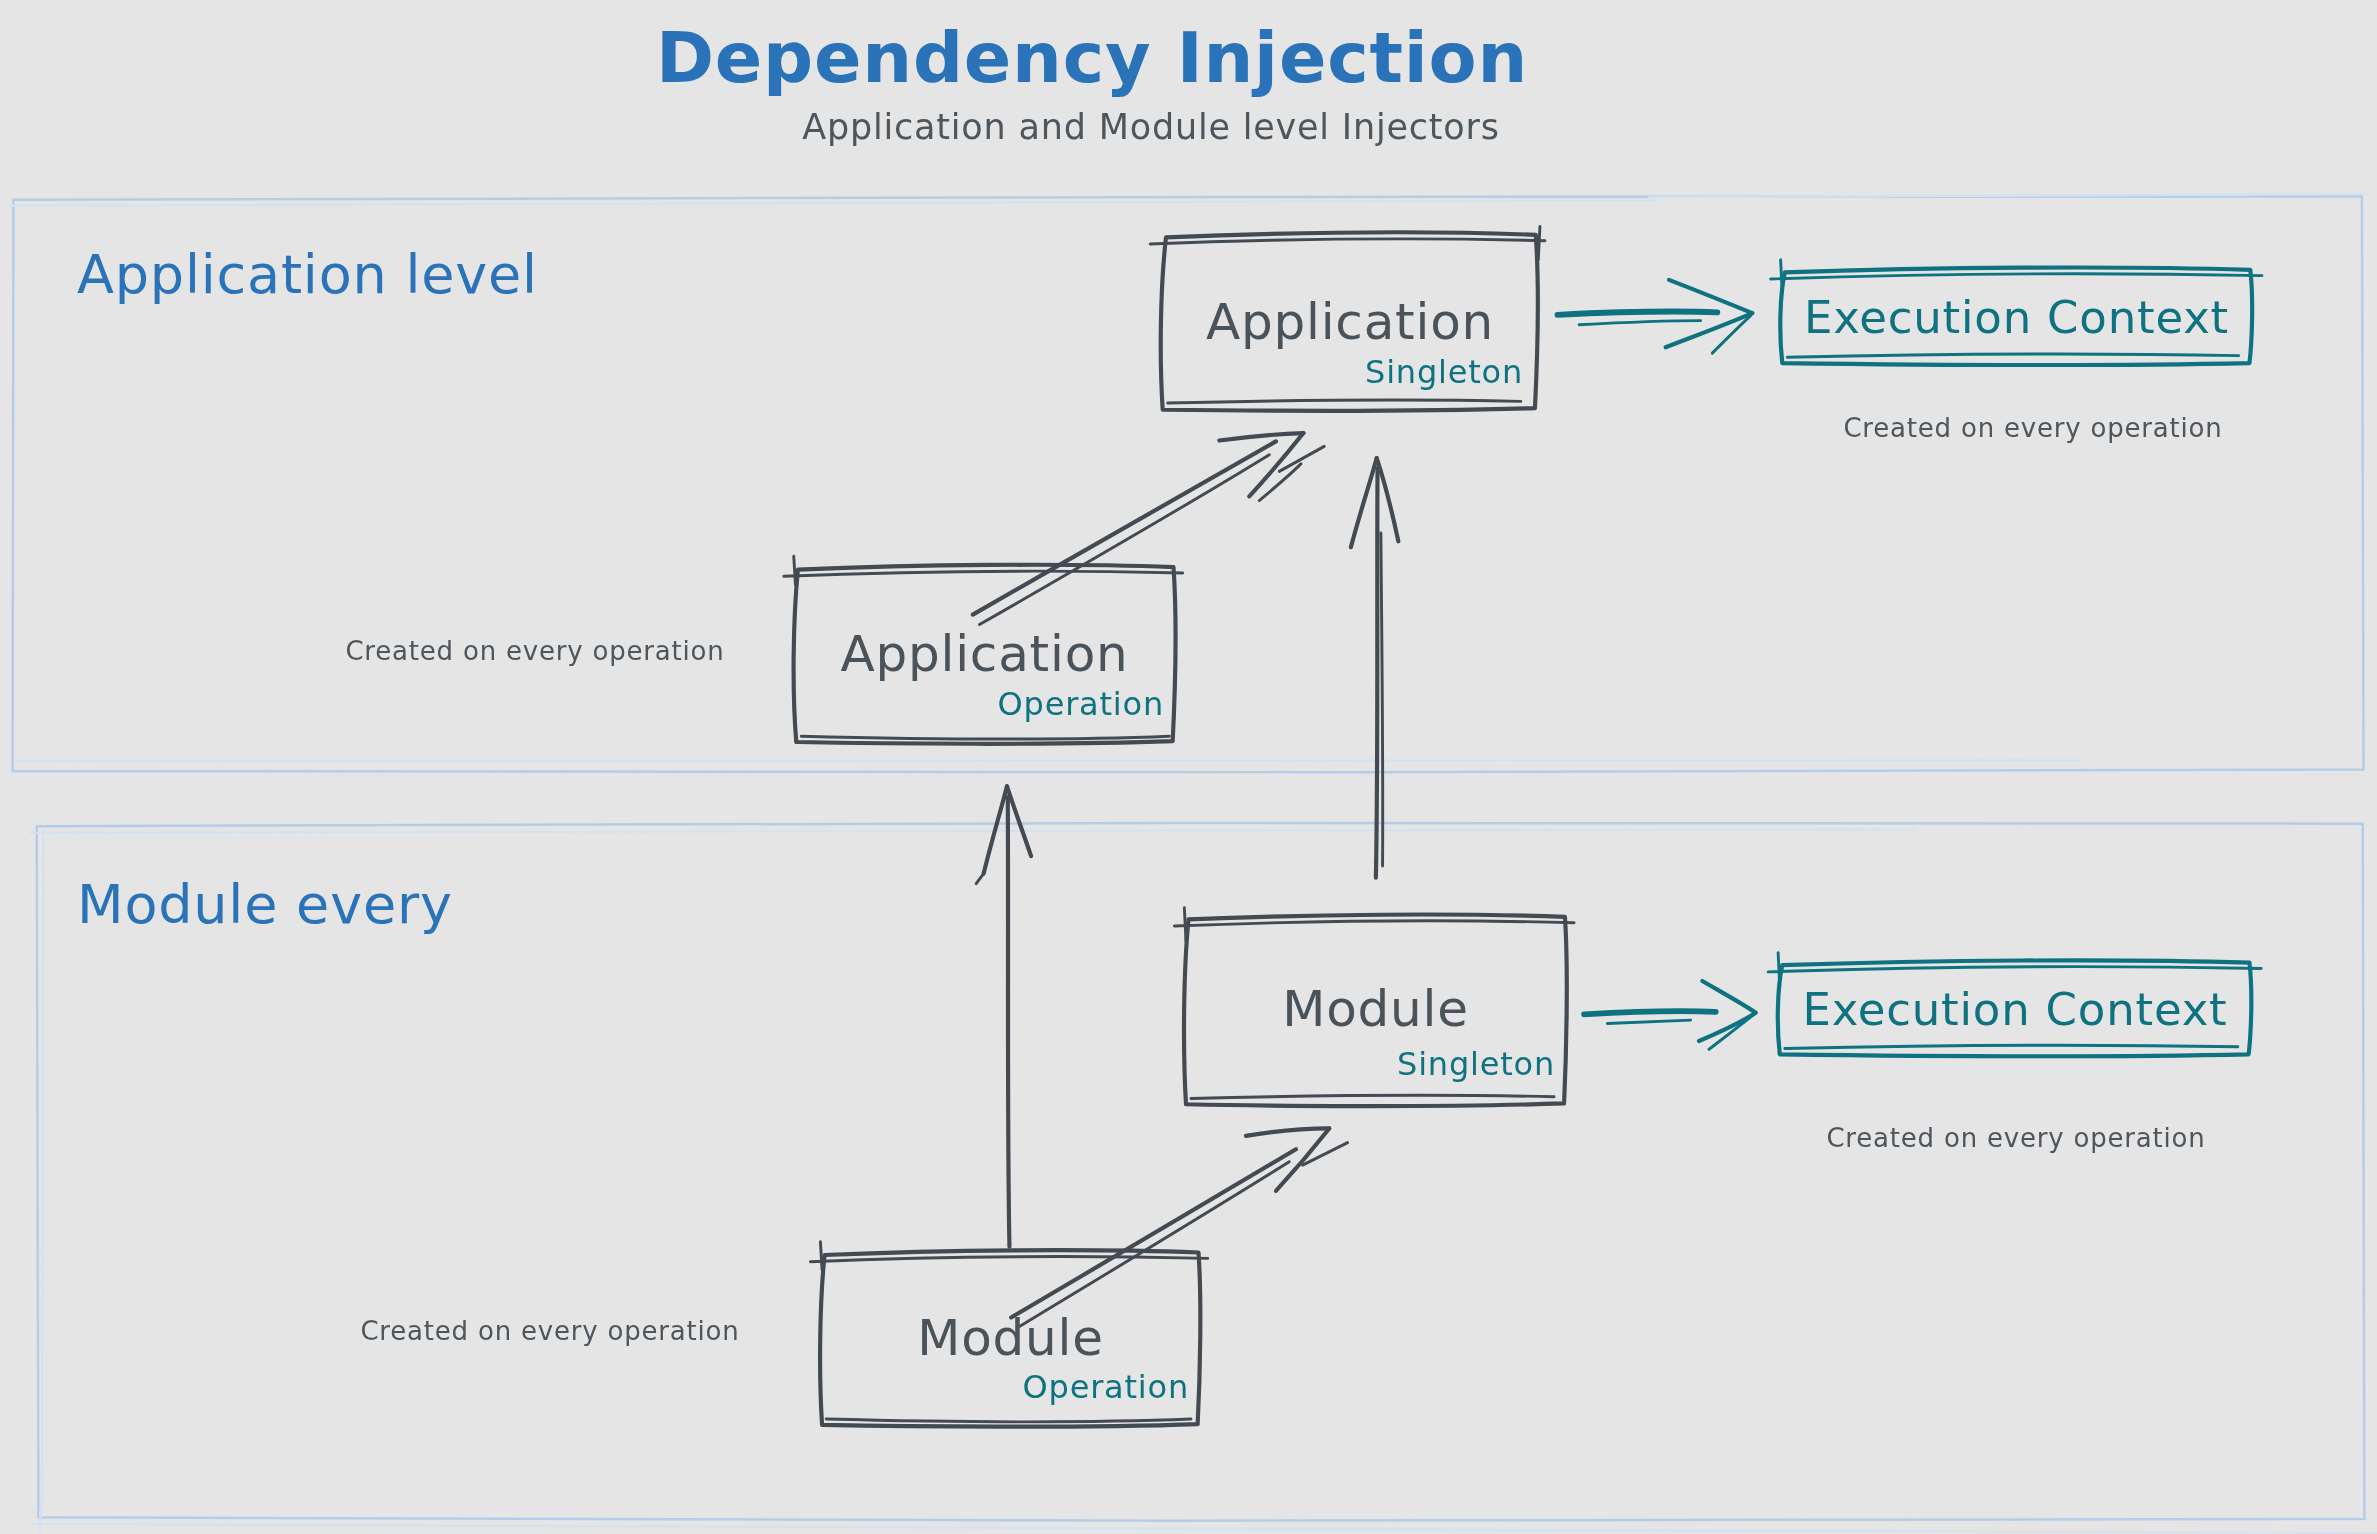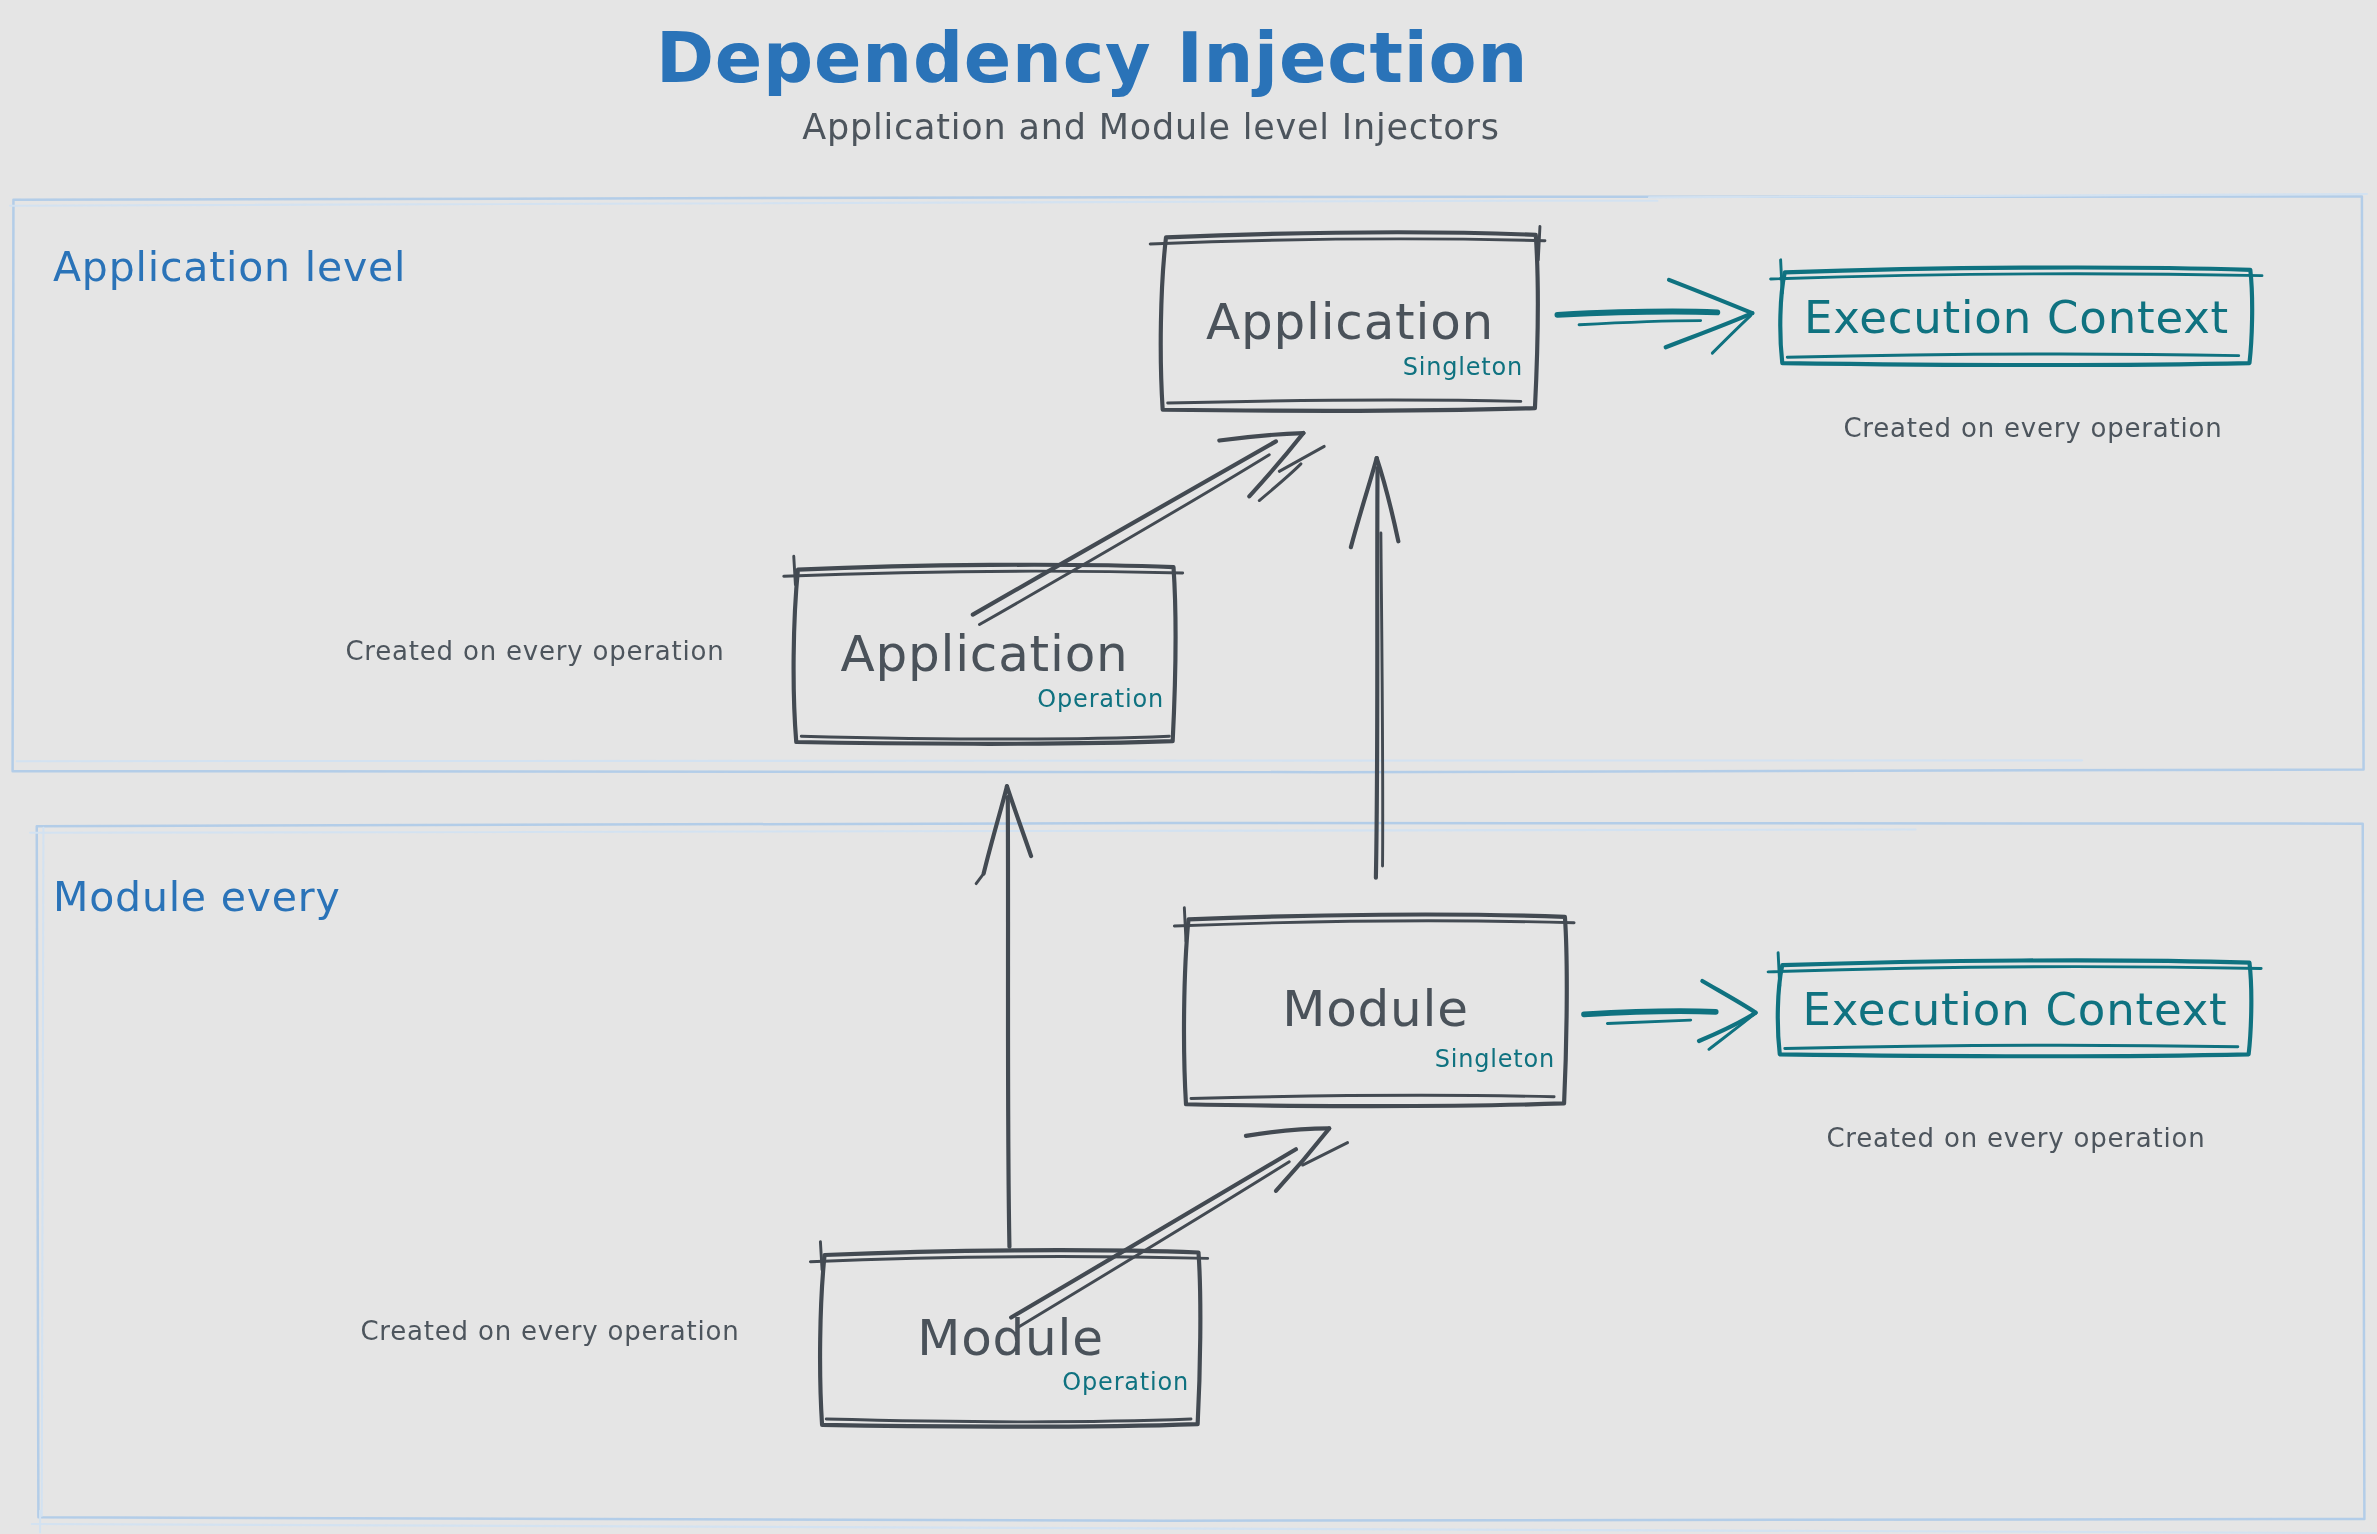--- a/index.html
+++ b/index.html
@@ -13,30 +13,30 @@
   #sketch-layer{position:absolute;left:0;top:0;width:2377px;height:1534px;}
   .txt{position:absolute;white-space:nowrap;}
   .title{
     top:16.7px;left:1092px;transform:translateX(-50%);
     font-size:70px;font-weight:bold;color:#2a73b8;letter-spacing:0.8px;
   }
   .subtitle{
     top:107px;left:1151px;transform:translateX(-50%);
     font-size:35px;color:#4d555d;letter-spacing:0.8px;
   }
-  .level-label{font-size:41px;color:#2a73b8;letter-spacing:0.8px;}
+  .level-label{font-size:54px;color:#2a73b8;letter-spacing:0.8px;margin-left:24px;}
   .level-label.app{left:53px;top:243px;}
   .level-label.module{left:53px;top:873px;}
   .node-label{
     position:absolute;display:flex;align-items:center;justify-content:center;
     color:#4a525a;font-size:50px;letter-spacing:0.8px;margin-top:11px;
   }
   .scope-label{
     position:absolute;text-align:right;
-    color:#0f7280;font-size:24px;letter-spacing:0.8px;
+    color:#0f7280;font-size:32px;letter-spacing:0.8px;
   }
   .exec-label{
     position:absolute;display:flex;align-items:center;justify-content:center;
     color:#0f7280;font-size:45px;letter-spacing:0.8px;
   }
   .caption{
     font-size:26px;color:#4d555d;letter-spacing:0.8px;
     transform:translateX(-50%);
   }
   .caption.c-exec-app{left:2033px;top:413px;}

